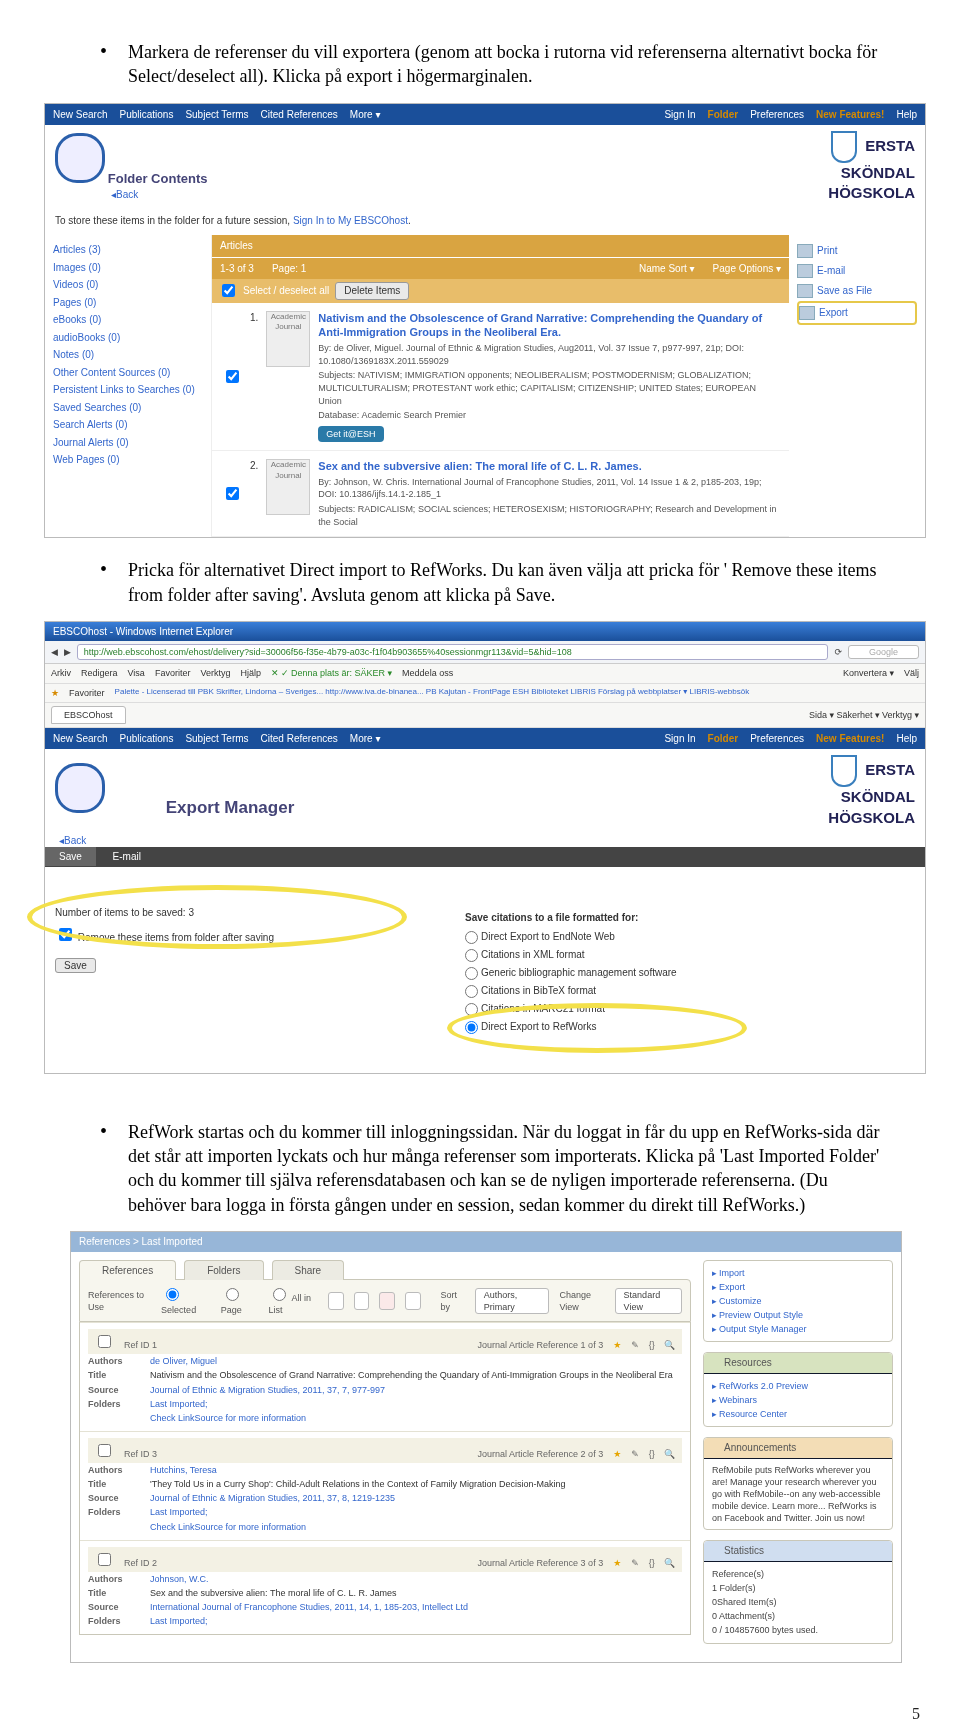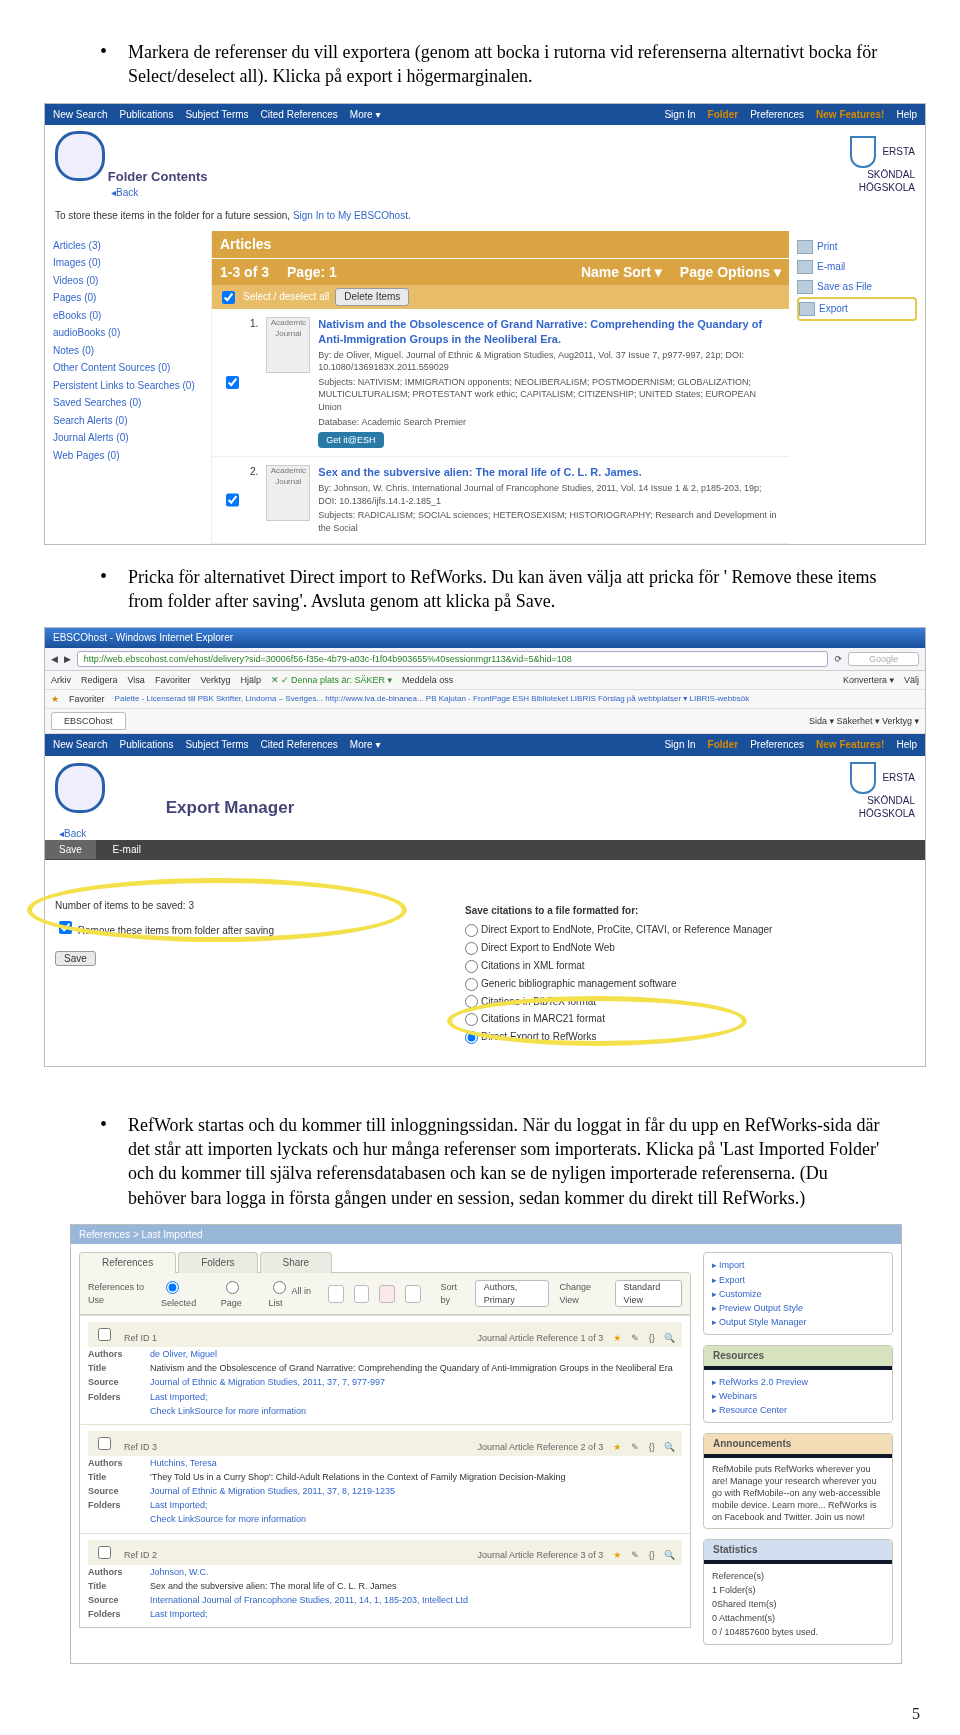--- a/index.html
+++ b/index.html
@@ -10,31 +10,31 @@
   .gap{height:26px}
 
   
   .shot{border:1px solid #bbb;margin:6px 0 20px -56px;width:880px;font-family:Verdana,Arial,sans-serif;font-size:10px;color:#333;background:#fff}
   .nav{background:#1a4f9a;color:#fff;padding:4px 8px;display:flex;gap:12px;font-size:10px}
   .nav .sp{flex:1}
   .nav span{white-space:nowrap}
   .orange{color:#d68a00;font-weight:bold}
   .inst{display:flex;align-items:center;justify-content:space-between;padding:6px 10px}
   .inst-logo{width:44px;height:44px;border-radius:22px;border:3px solid #2a5fab;background:#eef;display:inline-block}
-  .inst-right{text-align:right;color:#225;font-size:10px;font-weight:normal}
+  .inst-right{text-align:right;color:#225;font-size:15px;font-weight:bold}
   .drop{width:22px;height:28px;border:2px solid #3a7fbd;border-radius:0 0 12px 12px;display:inline-block;vertical-align:middle;margin-right:4px}
   .hdr-title{color:#447;font-weight:bold;font-size:13px;margin-left:0}
   .back{color:#36c;font-size:10px;margin-left:8px}
   .folder-info{padding:4px 10px 8px 10px;color:#333}
   .folder-info a{color:#36c}
   .body1{display:flex}
   .sidecol{width:150px;border-right:1px solid #eee;padding:6px 8px;font-size:10px;color:#36c}
   .sidecol div{padding:2px 0}
   .main1{flex:1;padding:0}
-  .obar{background:#d9a441;color:#fff;padding:4px 8px;display:flex;gap:18px;font-weight:bold;font-size:14px}
+  .obar{background:#d9a441;color:#fff;padding:4px 8px;display:flex;gap:18px;font-weight:normal;font-size:10px}
   .obar .sp{flex:1}
   .obar2{background:#d9a441;color:#fff;padding:3px 8px;display:flex;gap:6px;align-items:center;font-size:10px}
   .btn{background:#e9e9e9;border:1px solid #999;border-radius:3px;padding:1px 8px;color:#333;font-size:10px}
   .obar2 input[type=checkbox]{margin:0 2px}
   .rescol{width:120px;padding:6px 8px;font-size:10px;color:#36c}
   .rescol div{padding:3px 0;display:flex;gap:4px;align-items:center}
   .ybox{border:2px solid #e6c84a;border-radius:4px;padding:0 3px}
   .ic{width:14px;height:12px;background:#bcd;border:1px solid #8ab;display:inline-block}
   .article{padding:8px 10px;border-bottom:1px solid #eee;display:flex;gap:8px}
   .thumb{width:42px;height:54px;background:#eee;border:1px solid #ccc;font-size:8px;text-align:center;color:#777}
@@ -59,37 +59,37 @@
   .radio-row input{margin:0 3px 0 0;vertical-align:middle}
   .ring{position:absolute;border:5px solid #f3e04a;border-radius:50%}
   .rel{position:relative}
 
   
   .shot3{border:1px solid #bbb;margin:6px 0 6px -30px;width:830px;font-family:Verdana,Arial,sans-serif;font-size:9px;color:#333;background:#fff}
   .rw-crumb{background:#97b6d8;color:#fff;padding:3px 8px;font-size:10px}
   .rw-body{display:flex}
   .rw-main{flex:1;padding:8px}
   .rw-side{width:190px;padding:8px 8px 8px 4px}
-  .rw-tabs{display:flex;gap:2px;margin-bottom:-1px}
+  .rw-tabs{display:flex;gap:8px;margin-bottom:-1px}
   .rw-tab{background:#ecebe3;border:1px solid #c9c7b8;border-bottom:none;border-radius:4px 4px 0 0;padding:3px 22px;font-size:10px;color:#555}
   .rw-tab.active{background:#f7f6ee}
   .rw-toolbar{background:#f7f6ee;border:1px solid #c9c7b8;border-radius:0 4px 0 0;padding:5px 8px;display:flex;align-items:center;gap:10px;font-size:9px;color:#555}
   .rw-sel{border:1px solid #bbb;border-radius:3px;padding:0 8px;background:#fff;font-size:9px;color:#444;display:inline-block}
   .rw-icn{width:16px;height:16px;border:1px solid #bbb;border-radius:3px;background:#fff;display:inline-block}
   .rw-list{border:1px solid #c9c7b8;border-top:none}
   .rw-item{border-top:1px solid #e4e2d4;padding:6px 8px}
   .rw-id{background:#f3f1e4;padding:3px 6px;display:flex;gap:10px;align-items:flex-end;font-size:9px;color:#666}
   .rw-id .sp{flex:1}
   .rw-star{color:#e6a500}
   .rw-field{display:flex;padding:1px 0;font-size:9px}
   .rw-k{width:62px;color:#666;font-weight:bold}
   .rw-v{flex:1;color:#333}
   .rw-v a{color:#36c}
   .rw-box{border:1px solid #c9c7b8;border-radius:4px;margin-bottom:10px}
-  .rw-box-h{background:#d7e3bf;padding:3px 9px;font-weight:bold;color:#555;font-size:10px;border-bottom:4px solid #0f172a;border-radius:4px 4px 0 0}
+  .rw-box-h{background:#d7e3bf;padding:3px 20px;font-weight:normal;color:#555;font-size:10px;border-bottom:1px solid #0f172a;border-radius:4px 4px 0 0}
   .rw-box-h.blue{background:#d0def0}
   .rw-box-h.orange2{background:#f3ddb6}
   .rw-box-b{padding:5px 8px;font-size:9px;color:#36c}
   .rw-box-b div{padding:1px 0}
   .rw-box-b.small{color:#444}
 
   .pagenum{position:fixed;right:40px;bottom:12px;font-family:Garamond,serif;font-size:16px;color:#222}
 </style>
 </head>
 <body>
@@ -280,21 +280,20 @@
     <div class="em-body rel">
       <div class="ring" style="width:370px;height:54px;left:-18px;top:18px"></div>
       <div class="ring" style="width:290px;height:40px;left:402px;top:136px"></div>
       <div class="em-left">
         <div class="ln">Number of items to be saved: 3</div>
         <div class="ln"><input type="checkbox" checked="" style=""> <span>Remove these items from folder after saving</span></div>
         <div class="ln" style="margin-top:8px"><span class="btn">Save</span></div>
       </div>
       <div class="em-right">
         <div style="font-weight:bold;margin-bottom:4px">Save citations to a file formatted for:</div>
-        <div class="radio-row"><input type="radio" style=""><span>Direct Export to EndNote, ProCite, CITAVI, or Reference Manager</span></div>
         <div class="radio-row"><input type="radio" style=""><span>Direct Export to EndNote Web</span></div>
         <div class="radio-row"><input type="radio" style=""><span>Citations in XML format</span></div>
         <div class="radio-row"><input type="radio" style=""><span>Generic bibliographic management software</span></div>
         <div class="radio-row"><input type="radio" style=""><span>Citations in BibTeX format</span></div>
         <div class="radio-row"><input type="radio" style=""><span>Citations in MARC21 format</span></div>
         <div class="radio-row"><input type="radio" checked="" style=""><span>Direct Export to RefWorks</span></div>
       </div>
     </div>
   </div>
 

